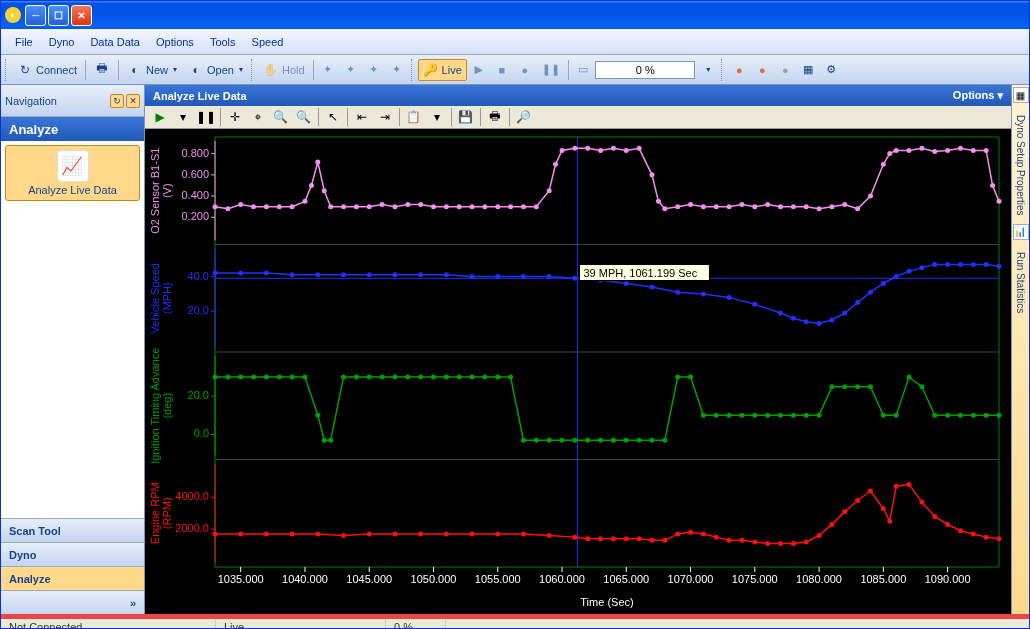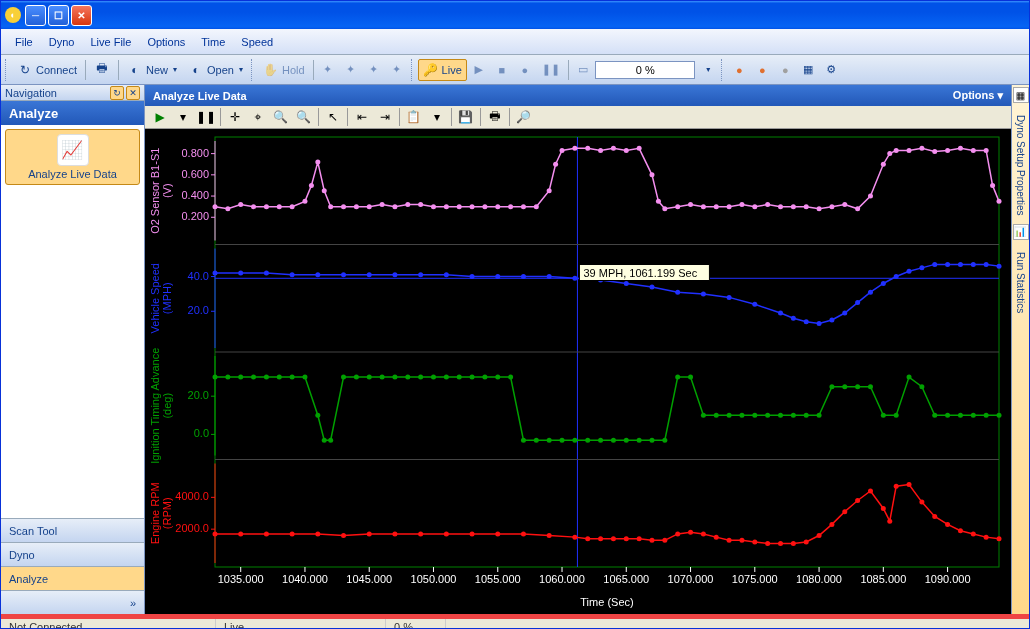--- a/index.html
+++ b/index.html
@@ -16,29 +16,29 @@
 .toolbar { height: 30px; background: linear-gradient(to bottom, #e7eef8, #c4d5f0); border-bottom: 1px solid #7b94c1; display: flex; align-items: center; padding: 0 2px; gap: 1px; }
 .tb-grip { width: 4px; height: 22px; border-left: 1px dotted #7b94c1; margin: 0 2px; }
 .tb-btn { height: 22px; min-width: 22px; padding: 0 4px; display: flex; align-items: center; justify-content: center; gap: 3px; border: 1px solid transparent; border-radius: 2px; color: #15428b; }
 .tb-btn.on { background: #ffd88a; border-color: #c58917; }
 .tb-drop::after { content: "▾"; font-size: 8px; margin-left: 2px; color: #15428b; }
 .tb-sep { width: 1px; height: 20px; background: #9ab; margin: 0 2px; }
 .progress-box { width: 100px; height: 18px; background: #fff; border: 1px solid #7b94c1; display: flex; align-items: center; justify-content: center; }
 .icon-s { width: 16px; height: 16px; display: inline-flex; align-items: center; justify-content: center; font-size: 12px; }
 .app-body { display: flex; height: 529px; }
 .nav-panel { width: 144px; display: flex; flex-direction: column; border-right: 1px solid #7b94c1; }
-.nav-hdr { height: 16px; background: linear-gradient(to bottom, #e7eef8, #c4d5f0); display: flex; align-items: center; padding: 0 4px; color: #15428b; border-bottom: 1px solid #9ab;}
+.nav-hdr { height: 32px; background: linear-gradient(to bottom, #e7eef8, #c4d5f0); display: flex; align-items: center; padding: 0 4px; color: #15428b; border-bottom: 1px solid #9ab;}
 .nav-hdr-btns { margin-left: auto; display:flex; gap:2px;}
 .nav-hdr-btn { width: 14px; height: 14px; border: 1px solid #c58917; background: #ffd88a; font-size: 9px; display: flex; align-items: center; justify-content: center; border-radius: 2px; }
 .nav-shdr { height: 24px; background: linear-gradient(to bottom, #3a76d6, #2258b8); color: #fff; font-weight: bold; font-size: 13px; display: flex; align-items: center; padding: 0 8px; }
 .nav-item-wrap { flex: 1; background: #fff; padding: 4px; }
 .nav-item { display: flex; flex-direction: column; align-items: center; gap: 2px; padding: 4px; background: #ffd88a; border: 1px solid #c58917; border-radius: 3px; color: #15428b; }
 .nav-icon { width: 32px; height: 32px; background: #fff; border-radius: 4px; display: flex; align-items: center; justify-content: center; font-size: 18px; color: #f0953e; border: 1px solid #ddd;}
 .nav-btns { display: flex; flex-direction: column; }
-.nav-btn { height: 24px; border-top: 1px solid #9ab; background: linear-gradient(to bottom, #e7eef8, #c4d5f0); display: flex; align-items: center; padding: 0 8px; font-weight: normal; color: #15428b; }
+.nav-btn { height: 24px; border-top: 1px solid #9ab; background: linear-gradient(to bottom, #e7eef8, #c4d5f0); display: flex; align-items: center; padding: 0 8px; font-weight: bold; color: #15428b; }
 .nav-btn.on { background: #ffd88a; }
 .nav-btn.last { justify-content: flex-end; }
 .main-panel { flex: 1; display: flex; flex-direction: column; background: #000; position: relative; }
 .panel-hdr { height: 22px; background: linear-gradient(to bottom, #3a76d6, #2258b8); color: #fff; font-weight: bold; font-size: 13px; display: flex; align-items: center; padding: 0 8px; }
 .panel-hdr-r { margin-left: auto; font-weight: bold; font-size: 11px; }
 .chart-toolbar { height: 24px; background: #ece9d8; display: flex; align-items: center; padding: 0 4px; gap: 1px; border-bottom: 1px solid #999; }
 .ct-btn { width: 22px; height: 20px; display: flex; align-items: center; justify-content: center; font-size: 12px; }
 .ct-btn.play { color: #008000; }
 .ct-sep { width: 1px; height: 18px; background: #999; margin: 0 2px; }
 .chart-area { flex: 1; position: relative; background: #000; }
@@ -58,23 +58,23 @@
   <div class="winbtns">
     <div class="winbtn winbtn-min">─</div>
     <div class="winbtn winbtn-max">☐</div>
     <div class="winbtn winbtn-close">✕</div>
   </div>
 </div>
 
 <div class="menubar">
   <span class="menubar-item">File</span>
   <span class="menubar-item">Dyno</span>
-  <span class="menubar-item">Live File</span>
+  <span class="menubar-item">Data Data</span>
   <span class="menubar-item">Options</span>
-  <span class="menubar-item">Time</span>
+  <span class="menubar-item">Tools</span>
   <span class="menubar-item">Speed</span>
 </div>
 
 <div class="toolbar">
   <span class="tb-grip"></span>
   <div class="tb-btn">
       <span class="icon-s">↻</span>
       <span>Connect</span>
     </div>
   <span class="tb-sep"></span>

